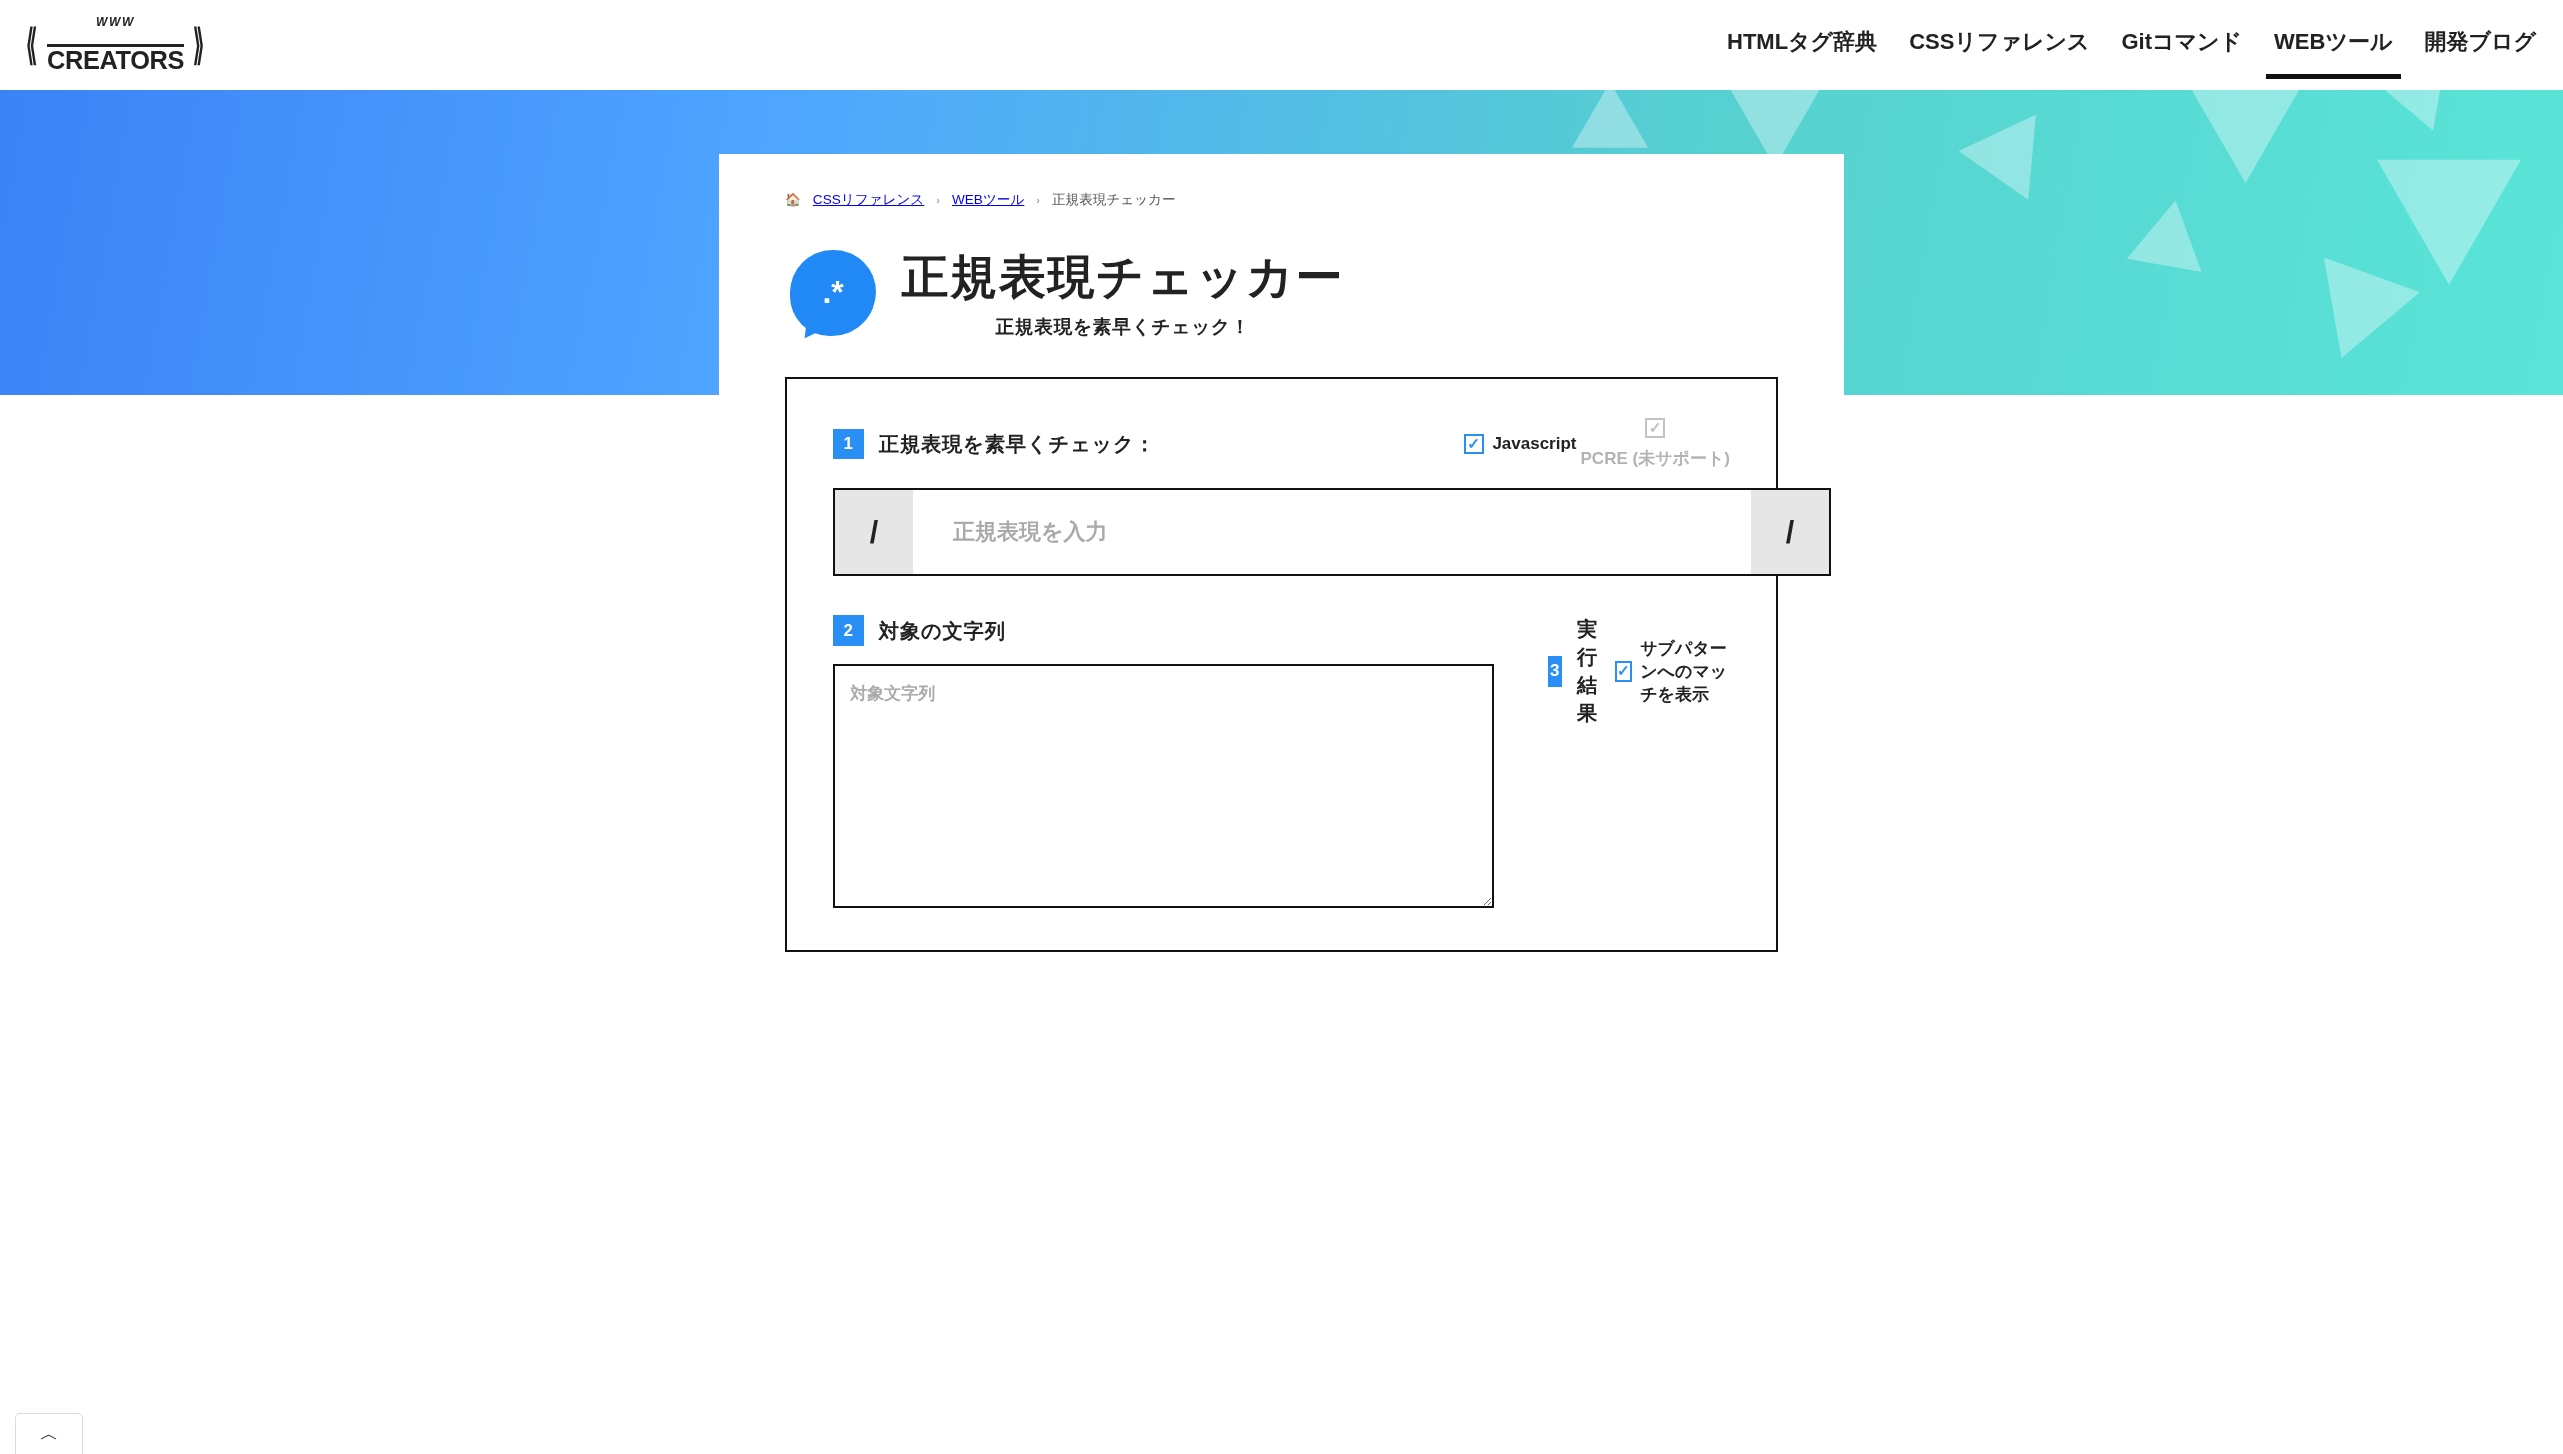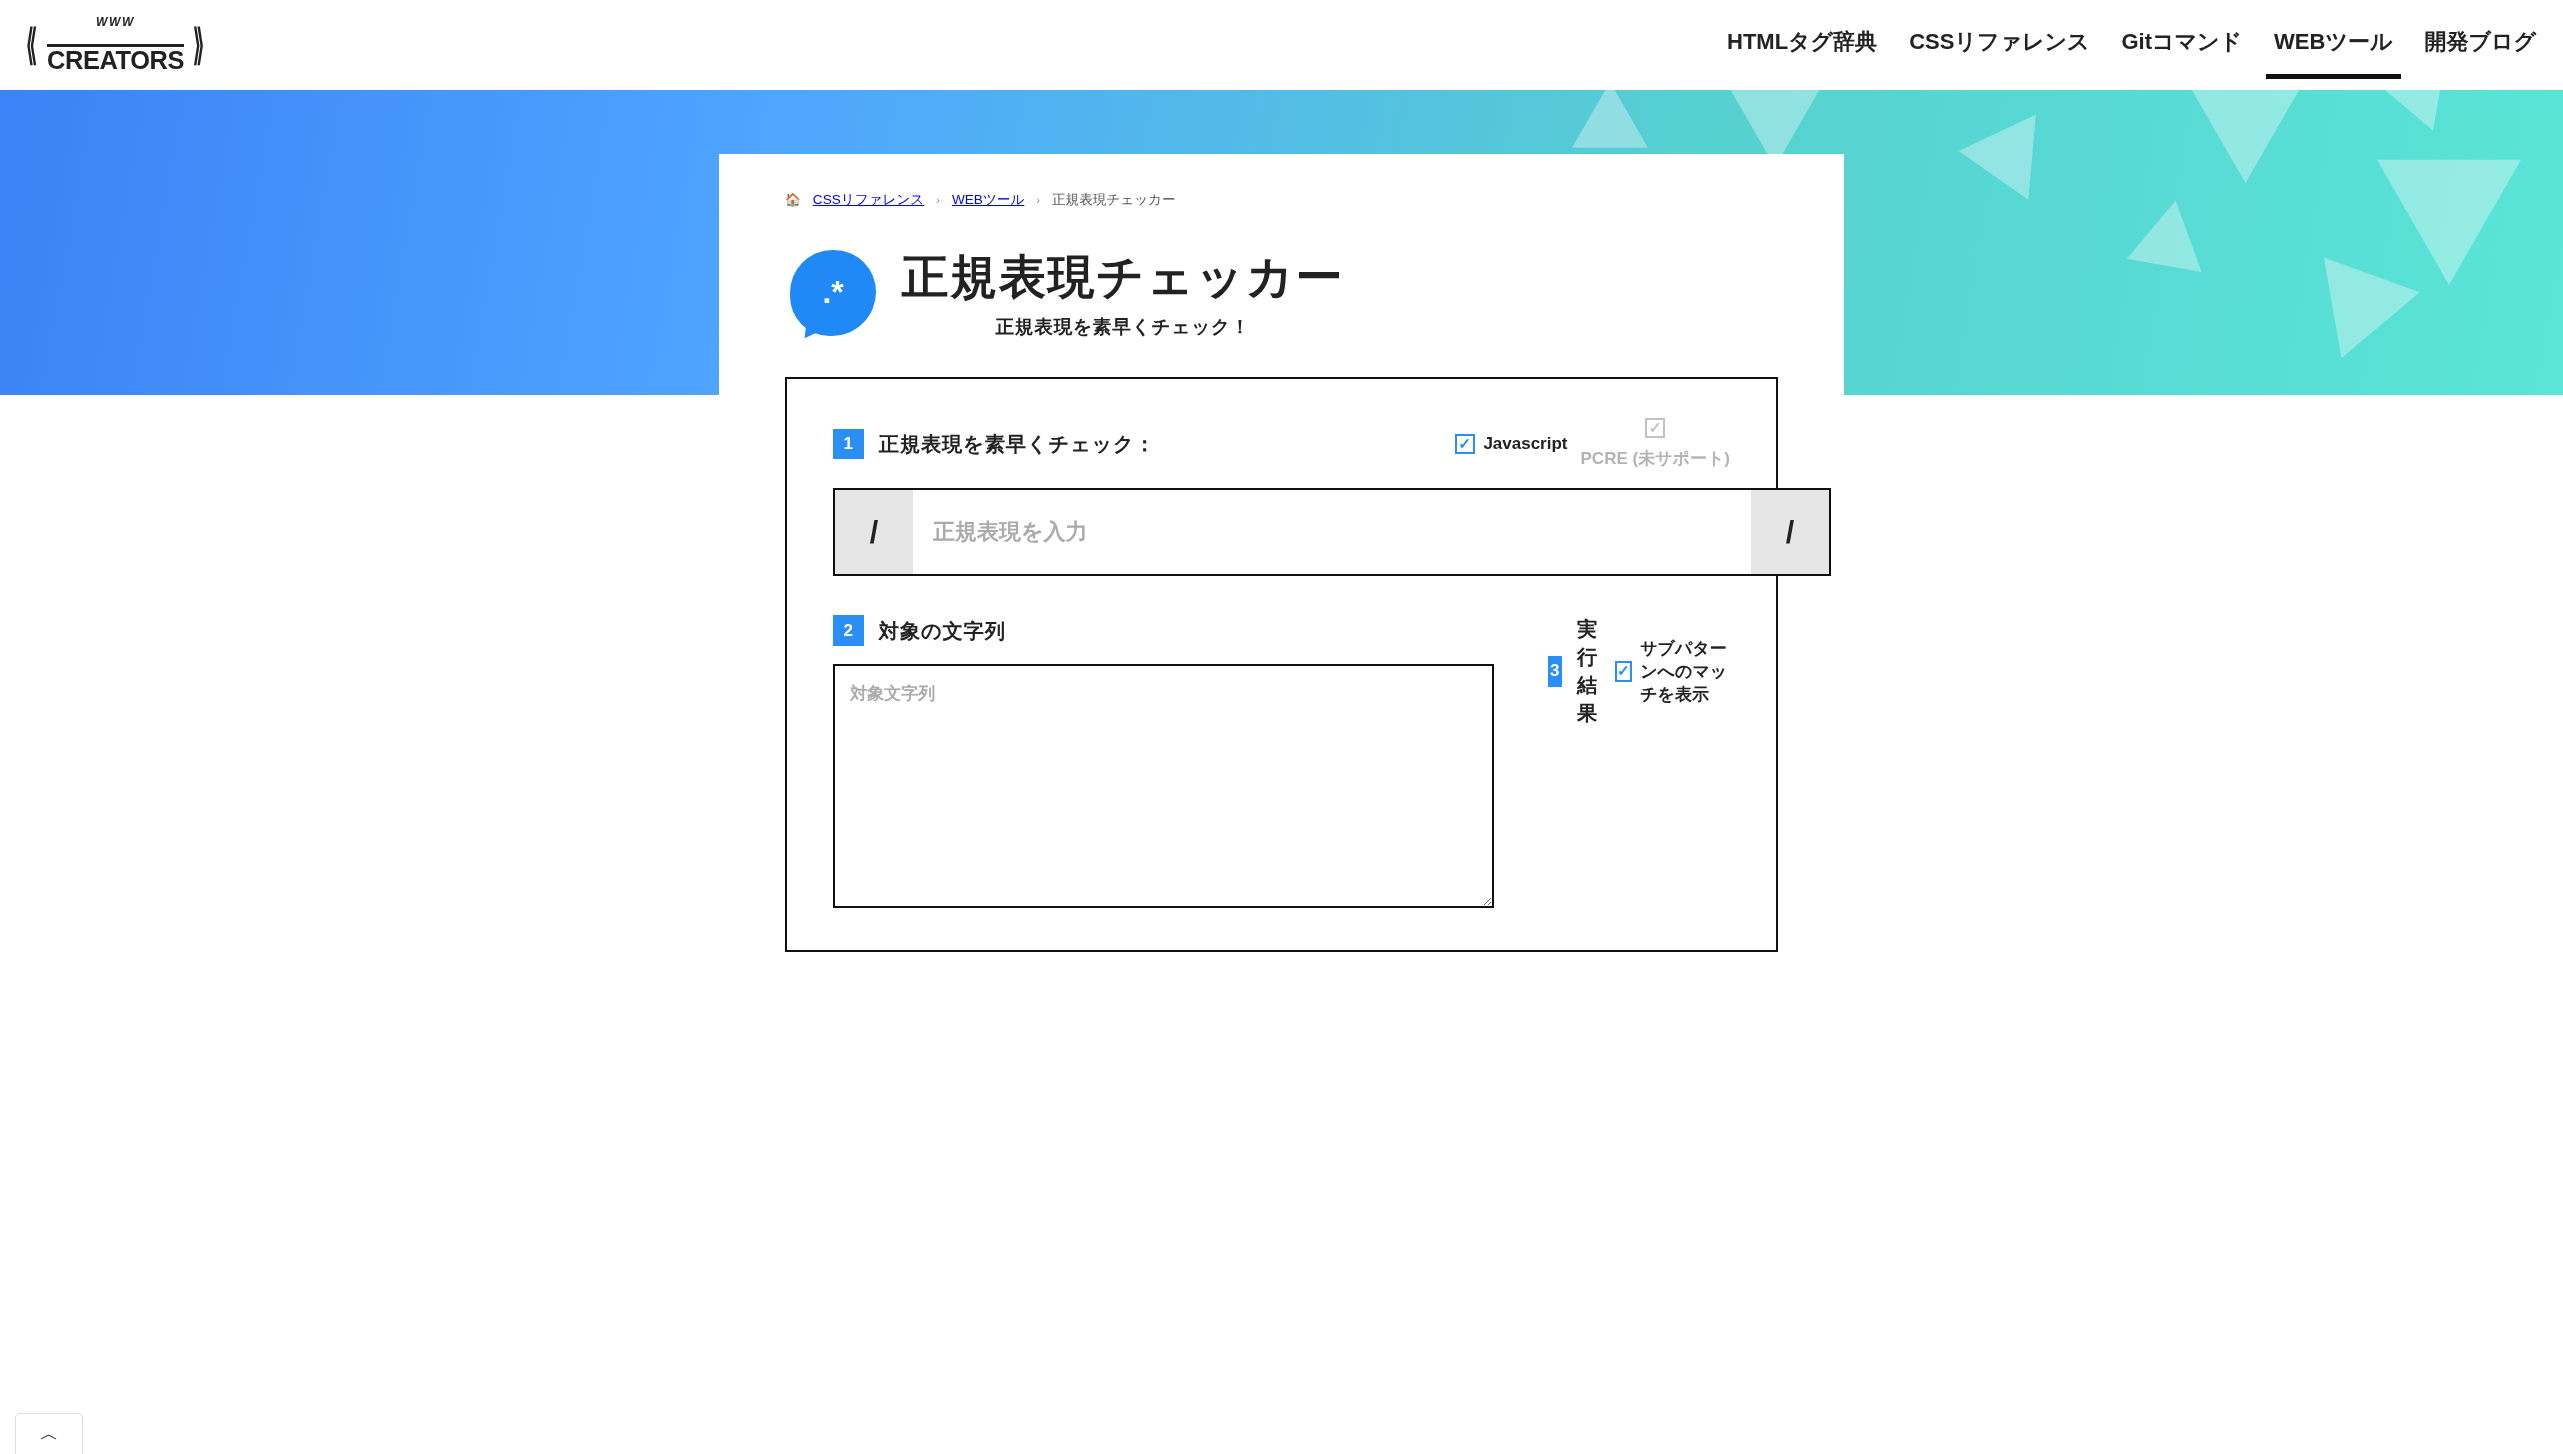--- a/index.html
+++ b/index.html
@@ -122,21 +122,21 @@
 .section-title { display: flex; align-items: center; gap: 15.3px; }
 .num-badge {
   background: #2a8ff5;
   color: #fff;
   width: 30.5px; height: 30.5px;
   display: flex; align-items: center; justify-content: center;
   font-weight: 800;
   font-size: 17px;
 }
 .section-title h3 { font-size: 20.3px; font-weight: 800; letter-spacing: 0.8px; }
-.check-group { display: flex; gap: 13px; align-items: center; }
+.check-group { display: flex; gap: 4px; align-items: center; }
 .check-item { display: flex; align-items: center; gap: 8.5px; font-weight: 800; font-size: 17px; cursor: pointer; }
 .check-item.disabled { color: #b3b3b3; cursor: default; flex-direction: column; }
 .check-box {
   width: 20.3px; height: 20.3px;
   border: 2.5px solid #2a8ff5;
   display: flex; align-items: center; justify-content: center;
   color: #2a8ff5;
 }
 .check-box.checked::after {
   content: '✓';
@@ -157,21 +157,21 @@
   background: #e6e6e6;
   display: flex; align-items: center; justify-content: center;
   font-size: 30.5px; font-weight: 800;
   color: #222;
 }
 .regex-input {
   flex: 1;
   border: none;
   outline: none;
   font-size: 22px;
-  padding: 0 20px;
+  padding: 0 40px;
   color: #333;
   background: #fff;
 }
 .regex-input::placeholder { color: #aaa; font-weight: 600; }
 .flags-col { flex: 1; display: flex; flex-direction: column; gap: 12px; padding-top: 3.4px; }
 .flags-col .check-item { font-size: 16px; color: #9a9a9a; cursor: pointer; }
 .lower-row { display: flex; gap: 54px; }
 .col2 { flex: 0 0 661px; }
 .col3 { flex: 1; }
 .col-head { display: flex; align-items: center; justify-content: space-between; margin-bottom: 18.6px; }

